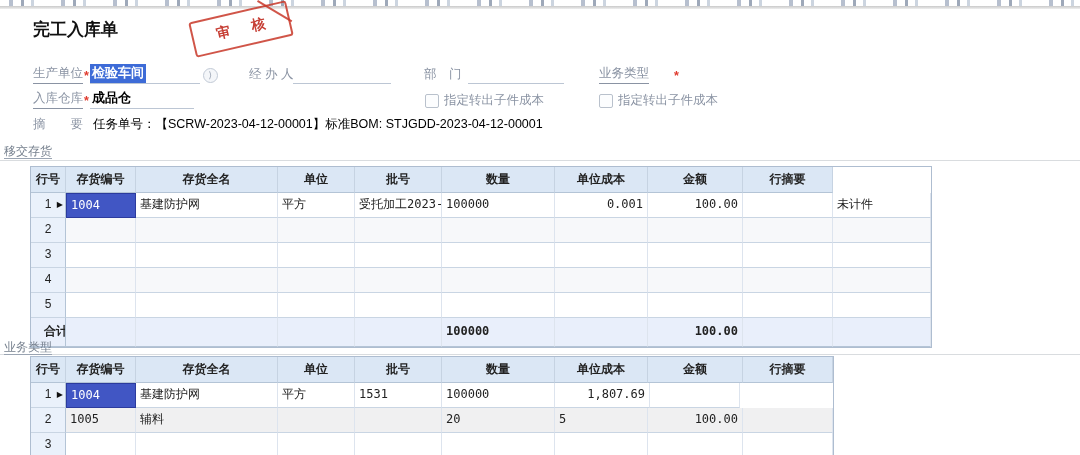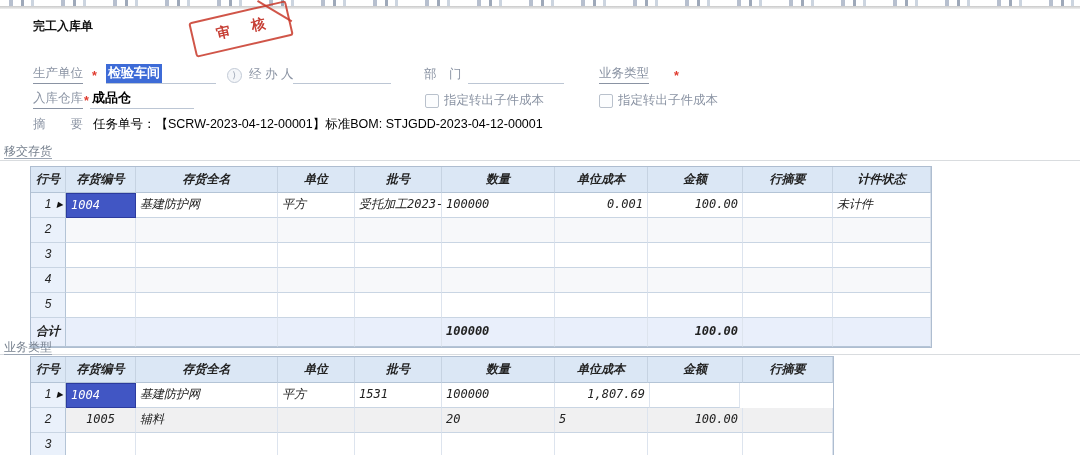--- a/index.html
+++ b/index.html
@@ -6,21 +6,21 @@
   .screen{position:relative;width:1080px;height:455px;background:#fff;overflow:hidden;
           font-family:"Liberation Sans",sans-serif;color:#222;}
   
   .toolcut{position:absolute;left:0;top:0;width:1080px;height:6px;
     background:repeating-linear-gradient(90deg,#fff 0 9px,#aab4c6 9px 13px,#fff 13px 21px,#8d99ad 21px 24px,#fff 24px 31px,#c3cdda 31px 34px,#fff 34px 52px);
     opacity:.85;}
   .toolline{position:absolute;left:0;top:6px;width:1080px;height:3px;
     background:linear-gradient(#c9c9c9,#efefef);}
   .hairline{position:absolute;left:0;width:1080px;height:1px;background:#d9dcdf;}
 
-  .title{position:absolute;left:33px;top:18px;font-size:12px;font-weight:bold;color:#111;}
+  .title{position:absolute;left:33px;top:18px;font-size:17px;font-weight:bold;color:#111;}
 
   
   .stamp{position:absolute;left:191px;top:11px;width:96px;height:32px;
     border:2px solid rgba(201,56,42,.9);border-radius:3px;transform:rotate(-13deg);
     display:flex;align-items:center;justify-content:center;opacity:.95;}
   .stamp span{font-size:14px;font-weight:bold;color:#c4352b;letter-spacing:9px;padding-left:9px;white-space:nowrap;}
   .stampstroke{position:absolute;left:258px;top:0;width:40px;height:2px;background:rgba(201,56,42,.85);
     transform:rotate(31deg);transform-origin:left top;}
 
   
@@ -38,53 +38,53 @@
     background:#fcfdfe;margin:0 5px 1px 0;cursor:pointer;}
   .cblabel{color:#8a93a3;}
   .sumval{color:#000;font-size:12.5px;margin-left:10px;padding-bottom:1px;}
 
   
   .seclabel{position:absolute;left:4px;font-size:12px;color:#76808e;border-bottom:1px solid #9aa4b2;
     padding-bottom:0;line-height:13px;}
 
   
   .tbl{position:absolute;left:30px;border:1px solid #aebdd0;background:#fff;}
-  .trow{display:flex;font-style:italic;}
+  .trow{display:flex;}
   .th{box-sizing:border-box;height:26px;line-height:25px;background:#dbe7f5;font-weight:bold;
     text-align:center;font-size:12px;color:#222;border-right:1px solid #c6d3e2;border-bottom:1px solid #b4c4d6;
     overflow:hidden;white-space:nowrap;cursor:default;}
   .td{box-sizing:border-box;height:25px;line-height:23px;padding:0 4px;font-size:12px;
     border-right:1px solid #dde4ee;border-bottom:1px solid #c9d5e3;overflow:hidden;white-space:nowrap;
     font-family:"DejaVu Sans Mono",monospace;background:#fff;}
   .rowno{background:#eaf1fb;text-align:center;font-family:"Liberation Sans",sans-serif;
     border-right:1px solid #b4c4d6;position:relative;}
   .rowno.cur::after{content:"\25B6";position:absolute;right:2px;top:0;font-size:8px;color:#111;}
   #t1 .alt .td:not(.rowno){background:#f0f0f1;}
   #t0 .alt .td:not(.rowno){background:#f7f8fa;}
   .td.sel{background:#4156c4;color:#fff;border:1px solid #2c3b9e;}
   .num-r{text-align:right;}
   .totalrow .td{background:#e9effb;font-weight:bold;height:29px;line-height:27px;border-bottom:1px solid #b4c4d6;}
-  .totalrow .tlab{text-align:left;padding-left:5px;font-family:"Liberation Sans",sans-serif;}
+  .totalrow .tlab{text-align:left;padding-left:13px;font-family:"Liberation Sans",sans-serif;}
 </style>
 </head>
 <body>
 
 <div class="screen">
 
   <div class="toolcut"></div>
   <div class="toolline"></div>
 
   <div class="title">完工入库单</div>
 
   <div class="stamp">
     <span>审 核</span>
   </div>
   <div class="stampstroke"></div>
 
-  <div class="field" style="left:33px;top:66px;gap:8px;">
+  <div class="field" style="left:33px;top:66px;">
     <span class="flabel u">生产单位</span>
       <span class="req">*</span>
       <span class="vwrap" style="width:110px;">
         <span class="fval sel">检验车间</span>
       </span>
       <span class="picker">⟩</span>
   </div>
   <div class="field" style="left:249px;top:66px;">
     <span class="flabel">经 办 人</span>
       <span class="uline" style="width:98px;"><span></span></span>
@@ -125,21 +125,20 @@
       <div class="trow thead">
         <span class="th" style="width: 35px;">行号</span>
         <span class="th" style="width: 70px;">存货编号</span>
         <span class="th" style="width: 142px;">存货全名</span>
         <span class="th" style="width: 77px;">单位</span>
         <span class="th" style="width: 87px;">批号</span>
         <span class="th" style="width: 113px;">数量</span>
         <span class="th" style="width: 93px;">单位成本</span>
         <span class="th" style="width: 95px;">金额</span>
         <span class="th" style="width: 90px;">行摘要</span>
-        <span class="th" style="width: 98px;">计件状态</span>
       </div>
       <div class="trow">
         <span class="td rowno cur" style="width: 35px;">1</span>
         <span class="td sel" style="width: 70px;">1004</span>
         <span class="td" style="width: 142px;">基建防护网</span>
         <span class="td" style="width: 77px;">平方</span>
         <span class="td" style="width: 87px;">受托加工2023-04-1</span>
         <span class="td" style="width: 113px;">100000</span>
         <span class="td" style="width: 93px; text-align: right;">0.001</span>
         <span class="td num-r" style="width: 95px;">100.00</span>
@@ -227,21 +226,21 @@
         <span class="td sel" style="width: 70px;">1004</span>
         <span class="td" style="width: 142px;">基建防护网</span>
         <span class="td" style="width: 77px;">平方</span>
         <span class="td" style="width: 87px;">1531</span>
         <span class="td" style="width: 113px;">100000</span>
         <span class="td num-r" style="width: 95px;">1,807.69</span>
         <span class="td" style="width: 90px;"></span>
       </div>
       <div class="trow alt">
         <span class="td rowno" style="width: 35px;">2</span>
-        <span class="td" style="width: 70px; text-align: center;">1005</span>
+        <span class="td" style="width: 70px;">1005</span>
         <span class="td" style="width: 142px;">辅料</span>
         <span class="td" style="width: 77px;"></span>
         <span class="td" style="width: 87px;"></span>
         <span class="td" style="width: 113px;">20</span>
         <span class="td" style="width: 93px;">5</span>
         <span class="td num-r" style="width: 95px;">100.00</span>
         <span class="td" style="width: 90px;"></span>
       </div>
       <div class="trow">
         <span class="td rowno" style="width: 35px;">3</span>

